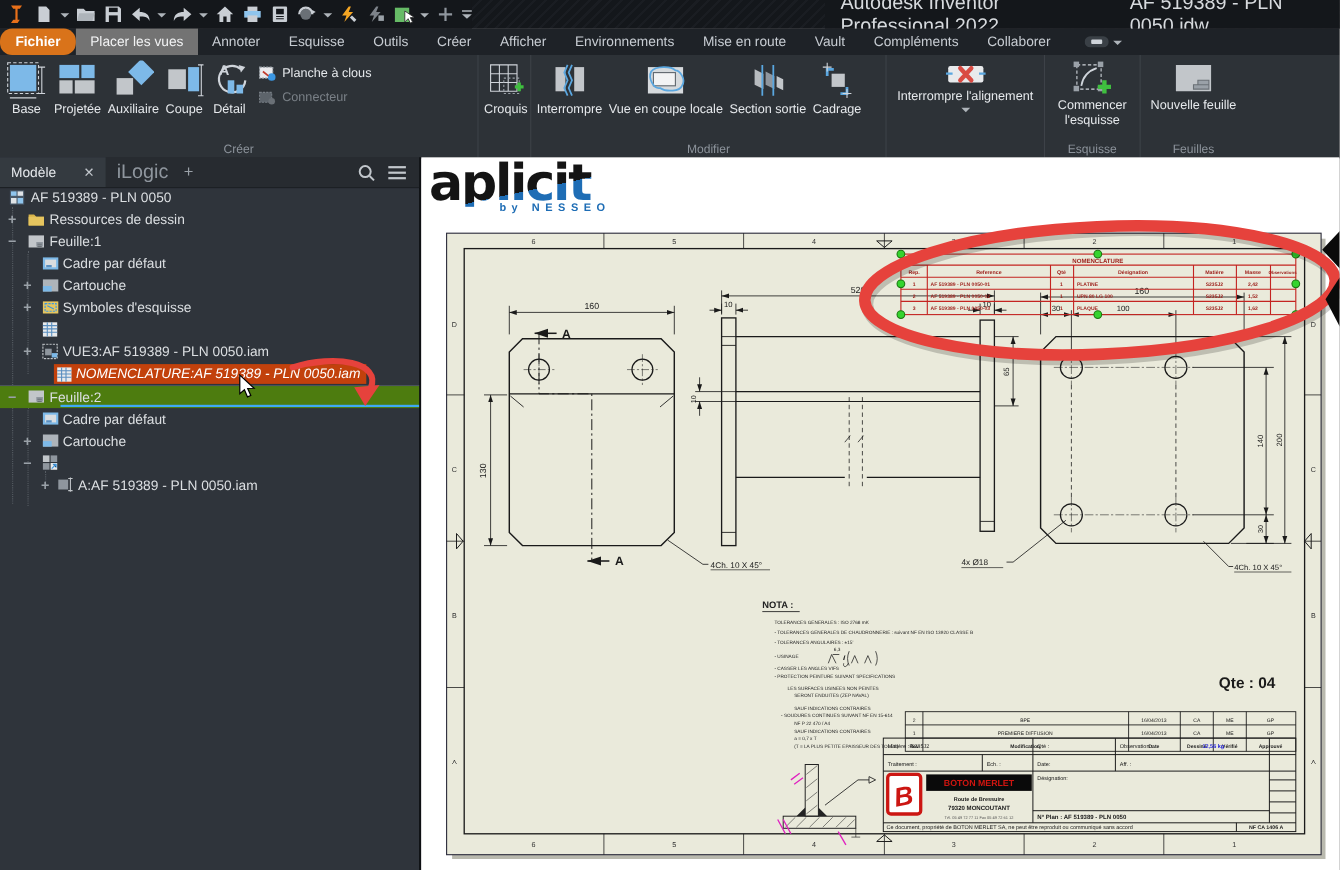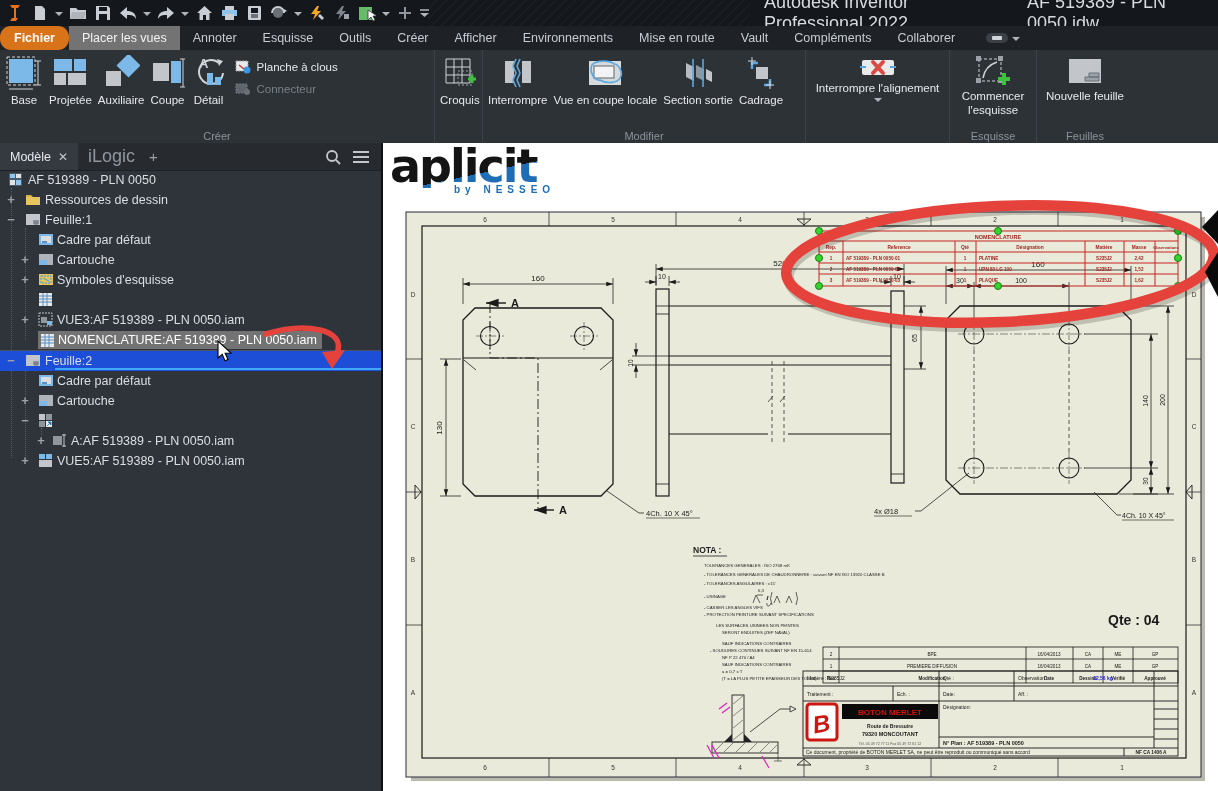--- a/index.html
+++ b/index.html
@@ -32,44 +32,44 @@
   .smallbtns{display:flex;flex-direction:column;gap:6px;padding:6px 4px;}
   .sbtn{display:flex;align-items:center;gap:5px;color:#e6e9ec;font-size:11.5px;}
   .sbtn.disabled{color:#7a8087;}
   .caret-down{width:0;height:0;border-left:4px solid transparent;border-right:4px solid transparent;
     border-top:4px solid #aeb4ba;margin-top:2px;}
   
   .main{position:absolute;left:0;top:143px;width:1218px;height:648px;}
   .browser{position:absolute;left:0;top:0;width:381px;height:648px;background:#2f343b;border-right:2px solid #0e1013;}
   .btabs{position:absolute;left:0;top:0;width:100%;height:27px;background:#272b30;border-bottom:1px solid #1c2024;
     display:flex;align-items:center;}
-  .btab{display:flex;align-items:center;gap:7px;padding:0 10px;height:27px;font-size:12.5px;color:#e6e9ec;background:#343a40;}
+  .btab{display:flex;align-items:center;gap:25px;padding:0 10px;height:27px;font-size:12.5px;color:#e6e9ec;background:#343a40;}
   .btab .x-icon{color:#c2c7cc;font-size:12px;}
   .btab2{padding:0 10px;color:#8f969e;font-size:18px;}
   .plus-icon::before{content:"+";}
   .plus-icon{color:#9aa1a8;font-size:15px;padding:0 4px;}
   .bicons{margin-left:auto;display:flex;align-items:center;gap:12px;padding-right:12px;}
   .hamburger{display:flex;flex-direction:column;gap:3px;}
   .hamburger span{display:block;width:16px;height:2px;background:#c2c7cc;}
   
   .tree{position:absolute;left:0;top:27px;width:100%;}
   .trow{position:relative;height:20px;display:flex;align-items:center;color:#dcdfe2;font-size:12.5px;white-space:nowrap;}
   .trow .exp{position:absolute;width:10px;text-align:center;color:#9aa1a8;font-size:13px;font-weight:bold;line-height:20px;}
   .exp-plus::before{content:"+";}
   .exp-minus::before{content:"−";}
   .trow .ticon{position:absolute;width:15px;height:15px;top:2px;}
   .trow .tlabel{position:absolute;line-height:18px;padding:0 3px;}
   .lvl0 .ticon{left:8px;} .lvl0 .tlabel{left:25px;}
   .lvl1 .exp{left:6px;} .lvl1 .ticon{left:25px;} .lvl1 .tlabel{left:42px;}
   .lvl2 .exp{left:20px;} .lvl2 .ticon{left:38px;} .lvl2 .tlabel{left:54px;}
   .lvl3 .exp{left:36px;} .lvl3 .ticon{left:52px;} .lvl3 .tlabel{left:68px;}
-  .trow.sel .selbox{position:absolute;left:38px;display:flex;align-items:center;background:#737373;height:18px;padding:0 3px 0 2px;}
+  .trow.sel .selbox{position:absolute;left:49px;display:flex;align-items:center;background:#c2410c;height:18px;padding:0 3px 0 2px;font-style:italic;}
   .trow.sel .ticon{position:static;margin-right:3px;}
   .trow.sel .tlabel{position:static;color:#fff;padding:0 2px 0 0;}
-  .trow.droprow{background:#1d4ed8;border-top:1px solid #4a525c;}
+  .trow.droprow{background:#4d7c0f;border-top:1px solid #4a525c;}
   .dropline{position:absolute;left:55px;right:0;top:225px;height:2px;background:#3fa9f5;z-index:5;}
   .guide{position:absolute;width:0;border-left:1px dotted #565c63;}
   
   .canvas{position:absolute;left:383px;top:0;width:835px;height:648px;background:#ffffff;overflow:hidden;}
   .aplicit{position:absolute;left:7px;top:1px;width:200px;}
   .aplicit .word{font-family:"DejaVu Sans",sans-serif;font-weight:bold;font-size:46px;line-height:44px;letter-spacing:-2px;
     background:linear-gradient(168deg,#141414 56%,#1e6db5 56%);-webkit-background-clip:text;background-clip:text;color:transparent;}
   .aplicit .byline{color:#1e6db5;font-size:10px;font-weight:bold;letter-spacing:5px;margin:-4px 0 0 64px;}
   .sheet{position:absolute;left:22px;top:68px;}
   .overlay{position:absolute;left:0;top:0;width:1218px;height:791px;pointer-events:none;z-index:60;}
@@ -536,30 +536,20 @@
               </svg></span>
         </div>
         <div class="trow lvl3">
           <span class="exp exp-plus"></span>
           <span class="ticon">
             <svg width="16" height="15">
                 <rect x="1" y="3" width="9" height="9" fill="#8f969e"></rect>
                 <path d="M12,1 v13 M10,2 h4 M10,13 h4" stroke="#c2c6ca"></path>
               </svg></span>
           <span class="tlabel">A:AF 519389 - PLN 0050.iam</span>
-        </div>
-        <div class="trow lvl2">
-          <span class="exp exp-plus"></span>
-          <span class="ticon">
-            <svg width="16" height="15">
-                <rect x="1" y="1" width="6" height="5" fill="#7db9e8"></rect>
-                <rect x="8" y="1" width="6" height="5" fill="#7db9e8"></rect>
-                <rect x="1" y="7" width="13" height="7" fill="#c2c6ca"></rect>
-              </svg></span>
-          <span class="tlabel">VUE5:AF 519389 - PLN 0050.iam</span>
         </div>
       </div>
       <div class="dropline"></div>
     </div>
 
     <div class="canvas">
       <div class="aplicit">
         <div class="word">aplicit</div>
         <div class="byline">by NESSEO</div>
       </div>

